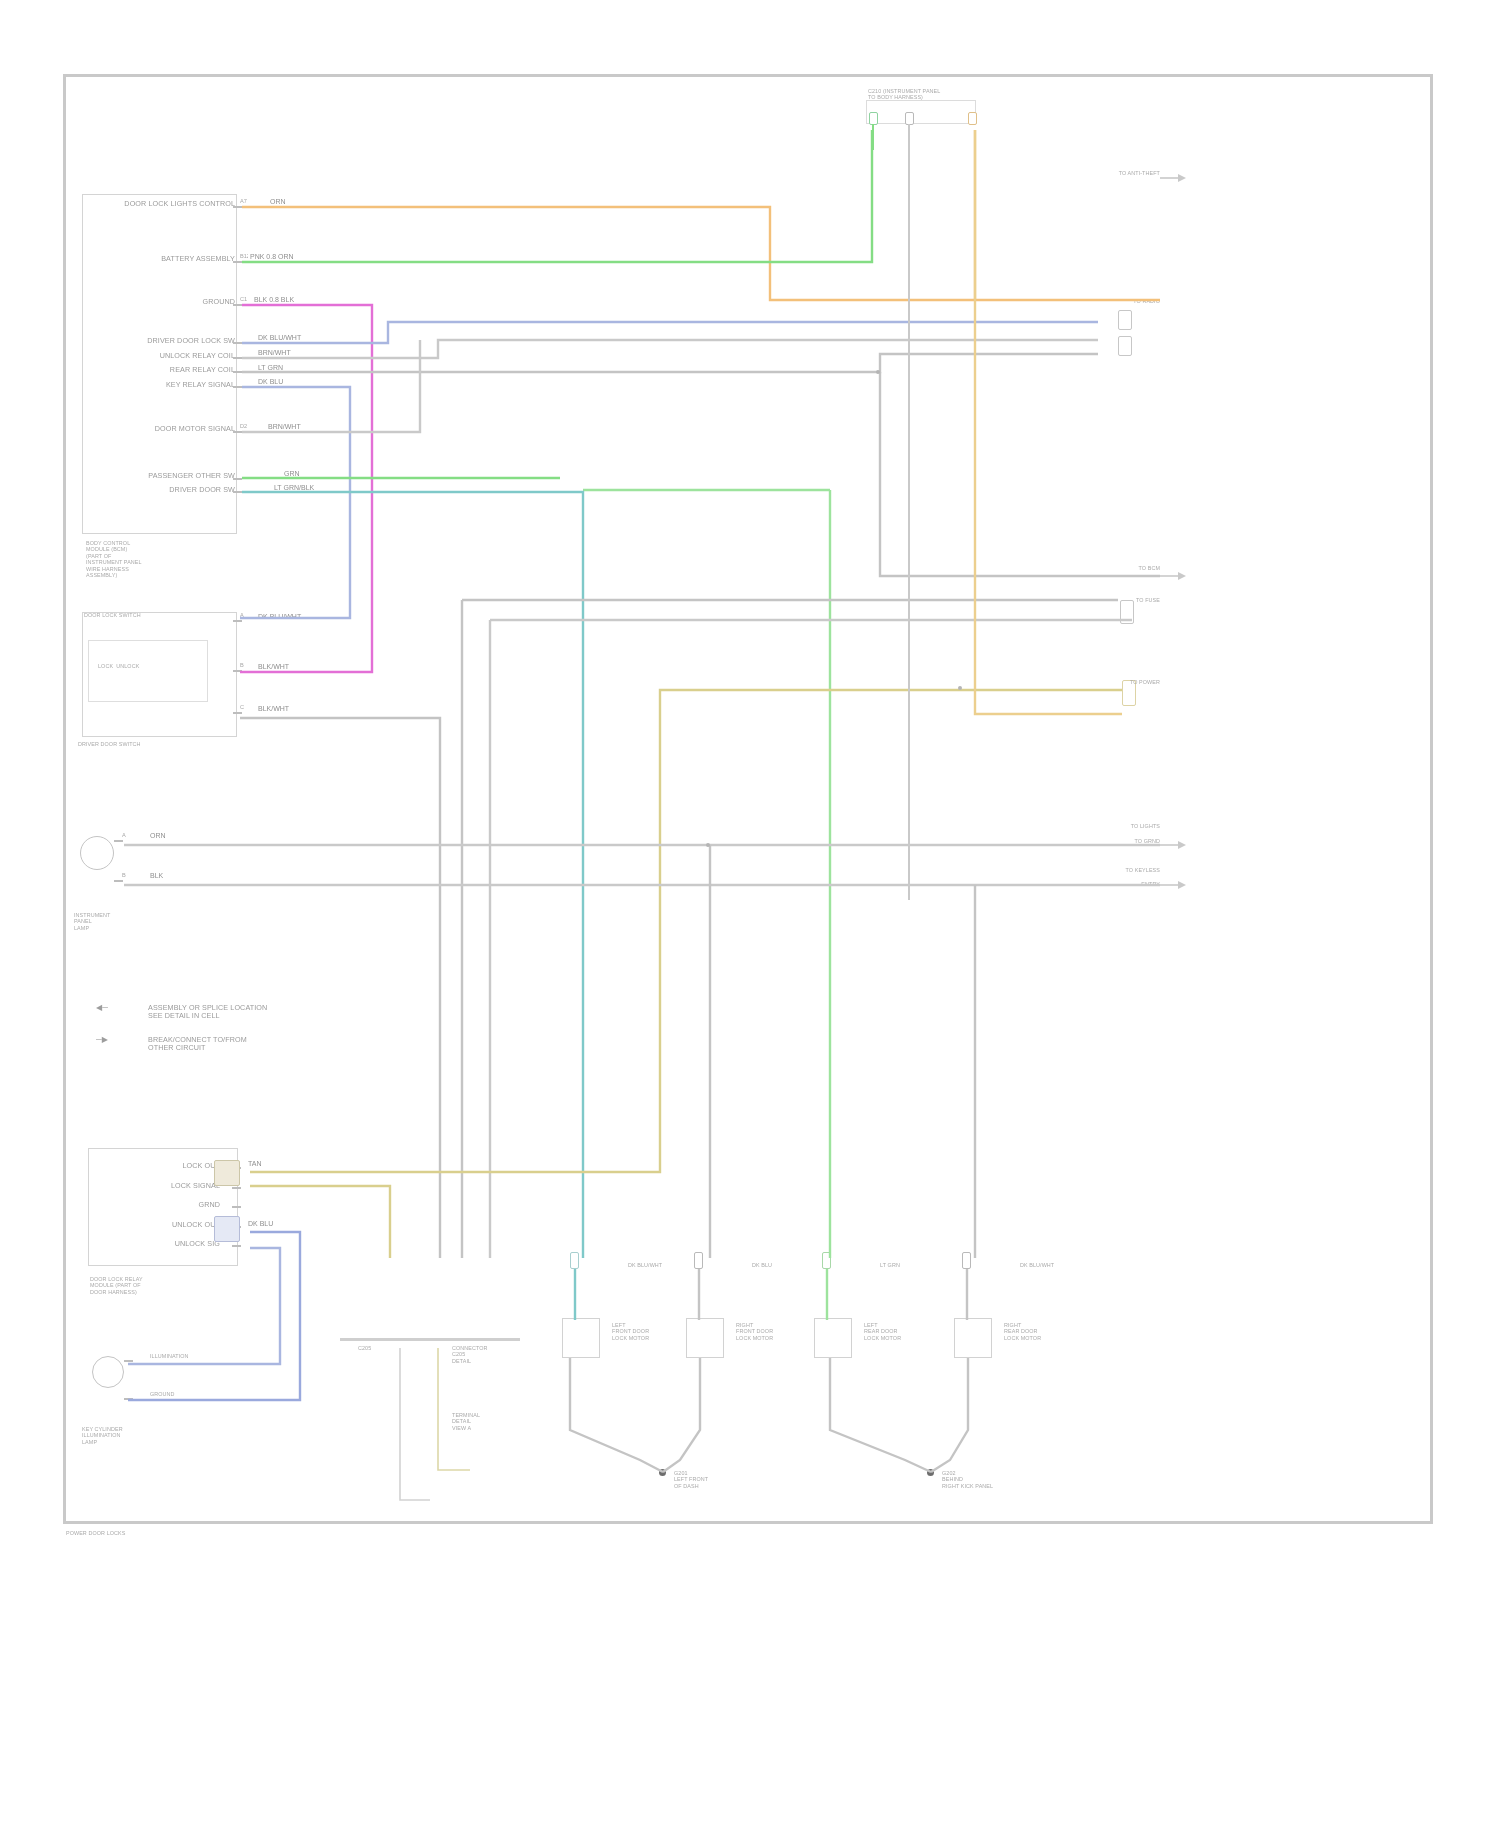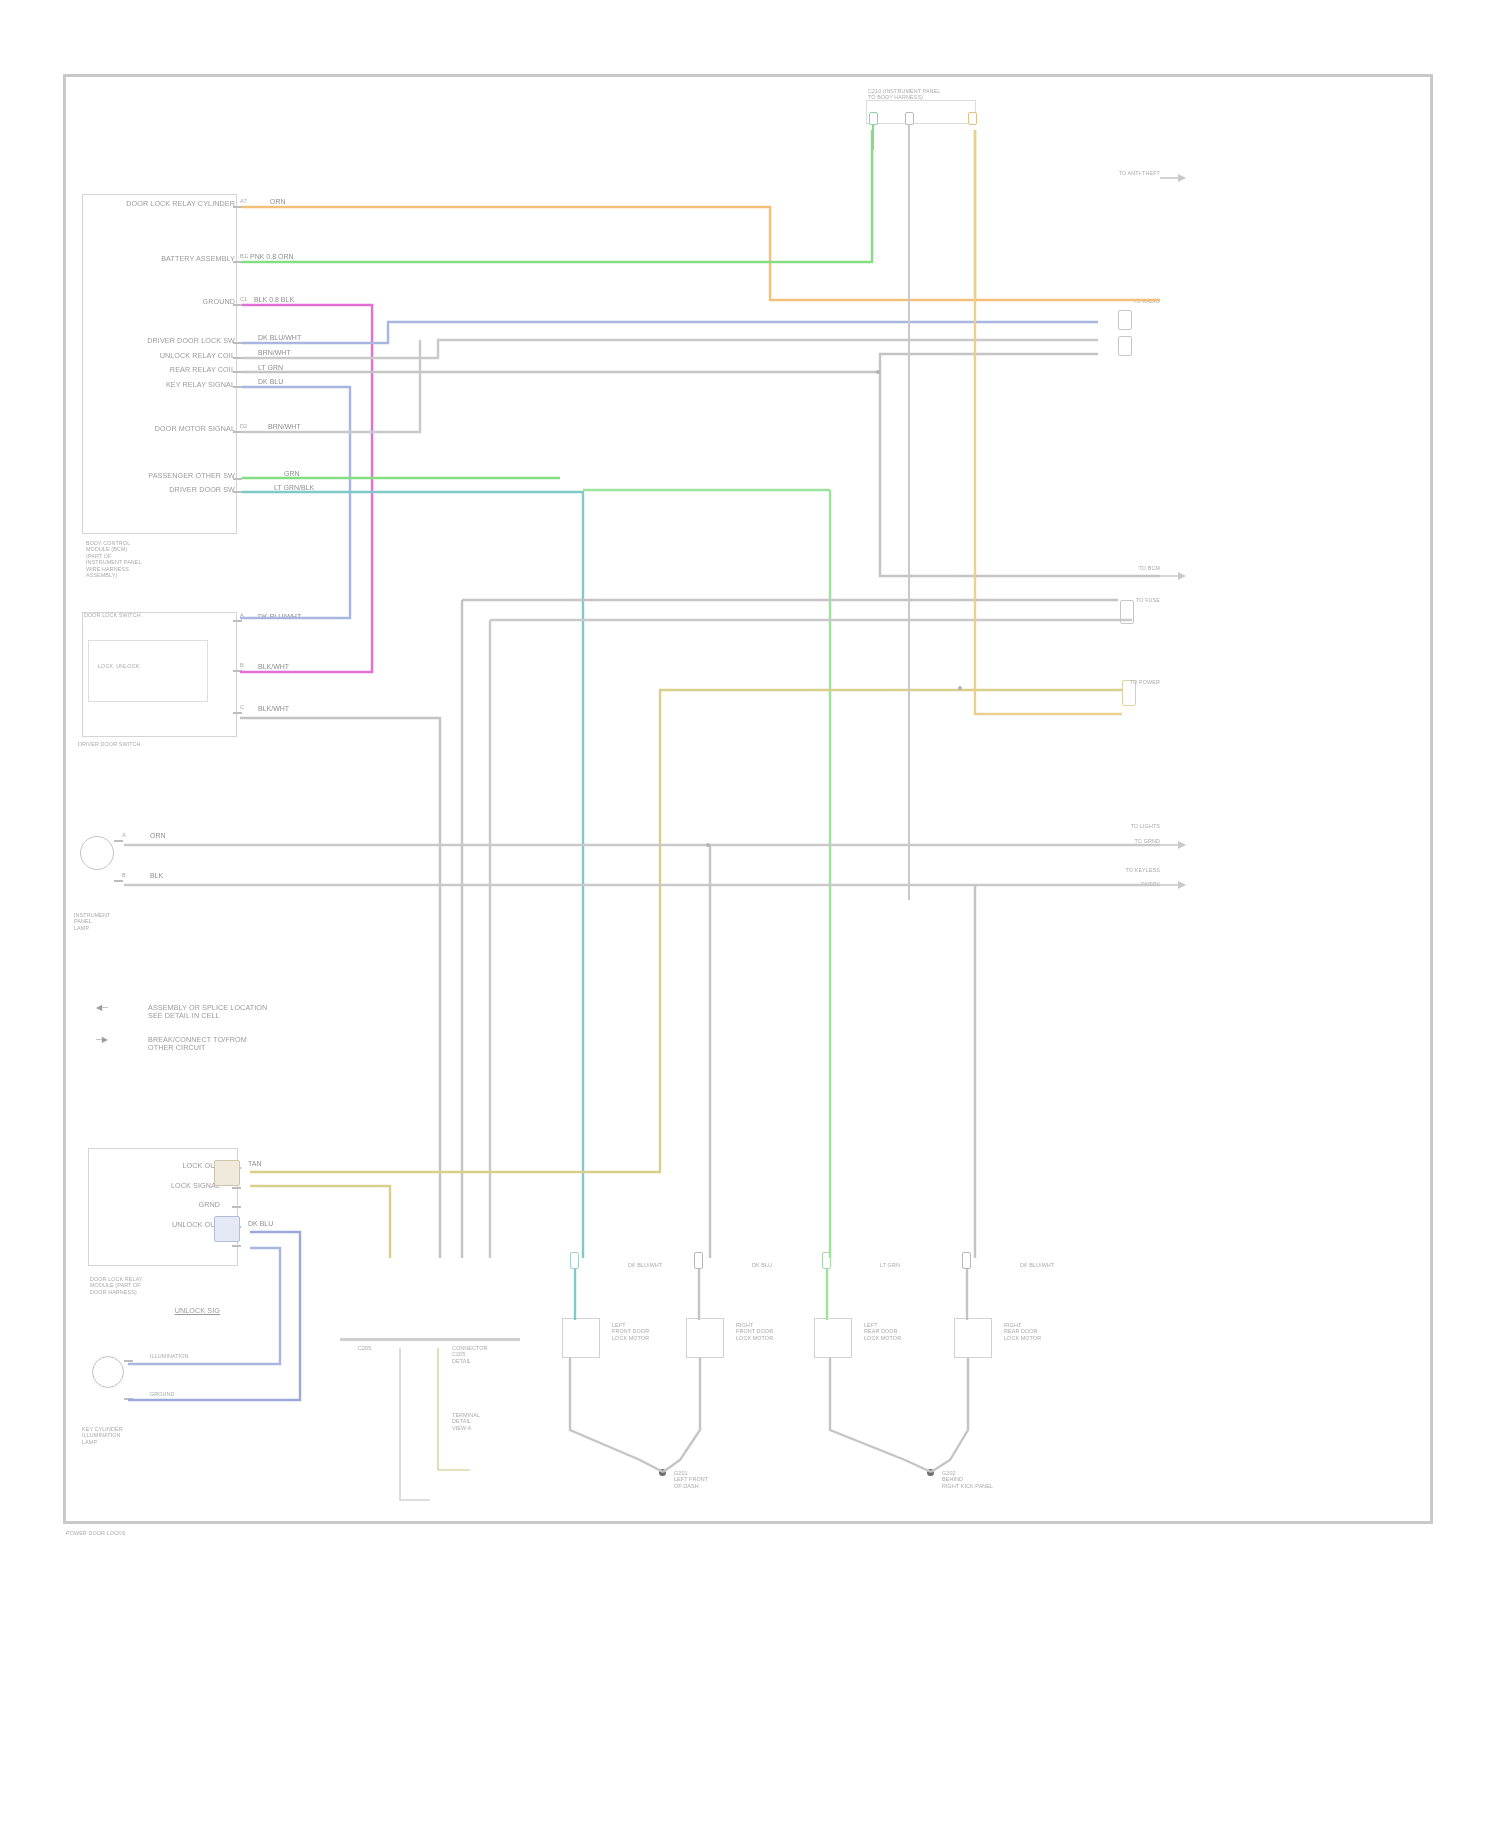--- a/index.html
+++ b/index.html
@@ -65,21 +65,21 @@
   <div class="term sm" style="left:968px;top:112px;border-color:#e0c089;"></div>
 
   <div class="box" style="left:82px;top:194px;width:155px;height:340px;"></div>
   <div class="lbl tiny" style="left:86px;top:540px;width:150px;">BODY CONTROL
 MODULE (BCM)
 (PART OF
 INSTRUMENT PANEL
 WIRE HARNESS
 ASSEMBLY)</div>
 
-  <div class="lbl r" style="left:90px;top:200px;width:145px;">DOOR LOCK RELAY CYLINDER</div>
+  <div class="lbl r" style="left:90px;top:200px;width:145px;">DOOR LOCK LIGHTS CONTROL</div>
   <div class="pin" style="left:233px;top:206px;"></div>
   <div class="pinnum" style="left:240px;top:198px;">A7</div>
 
   <div class="lbl r" style="left:90px;top:255px;width:145px;">BATTERY ASSEMBLY</div>
   <div class="pin" style="left:233px;top:261px;"></div>
   <div class="pinnum" style="left:240px;top:253px;">B12</div>
 
   <div class="lbl r" style="left:90px;top:298px;width:145px;">GROUND</div>
   <div class="pin" style="left:233px;top:304px;"></div>
   <div class="pinnum" style="left:240px;top:296px;">C1</div>
@@ -149,21 +149,21 @@
 
   <div class="lbl r" style="left:110px;top:1182px;width:110px;">LOCK SIGNAL</div>
   <div class="pin" style="left:232px;top:1187px;"></div>
 
   <div class="lbl r" style="left:110px;top:1201px;width:110px;">GRND</div>
   <div class="pin" style="left:232px;top:1206px;"></div>
 
   <div class="lbl r" style="left:110px;top:1221px;width:110px;">UNLOCK OUT</div>
   <div class="pin" style="left:232px;top:1226px;"></div>
 
-  <div class="lbl r" style="left:110px;top:1307px;width:110px;text-decoration:underline;">UNLOCK SIG</div>
+  <div class="lbl r" style="left:110px;top:1240px;width:110px;">UNLOCK SIG</div>
   <div class="pin" style="left:232px;top:1245px;"></div>
 
   <div class="term" style="left:214px;top:1160px;width:26px;height:26px;border-color:#ccc6a8;
        background:#efeadb;"></div>
   <div class="term" style="left:214px;top:1216px;width:26px;height:26px;border-color:#b5bcd8;
        background:#e5e9f5;"></div>
 
   <div class="circ" style="left:92px;top:1356px;width:32px;height:32px;"></div>
   <div class="lbl tiny" style="left:82px;top:1426px;width:110px;">KEY CYLINDER
 ILLUMINATION

